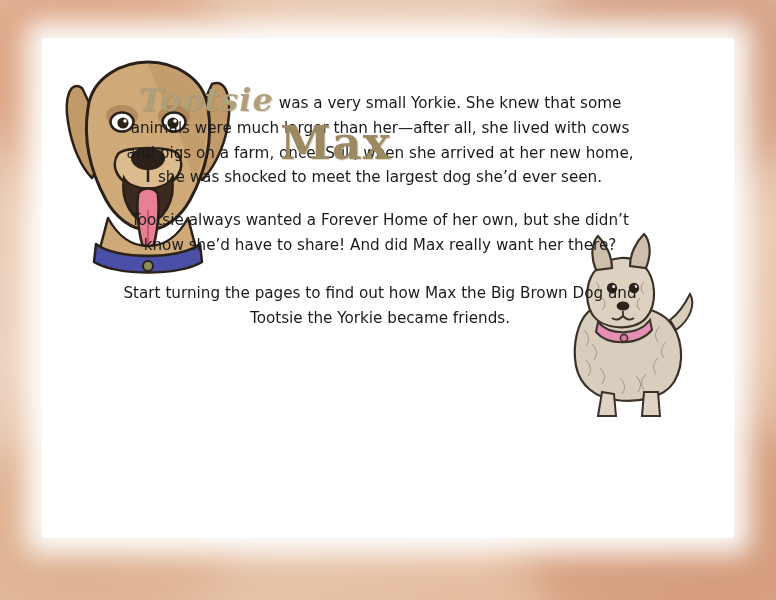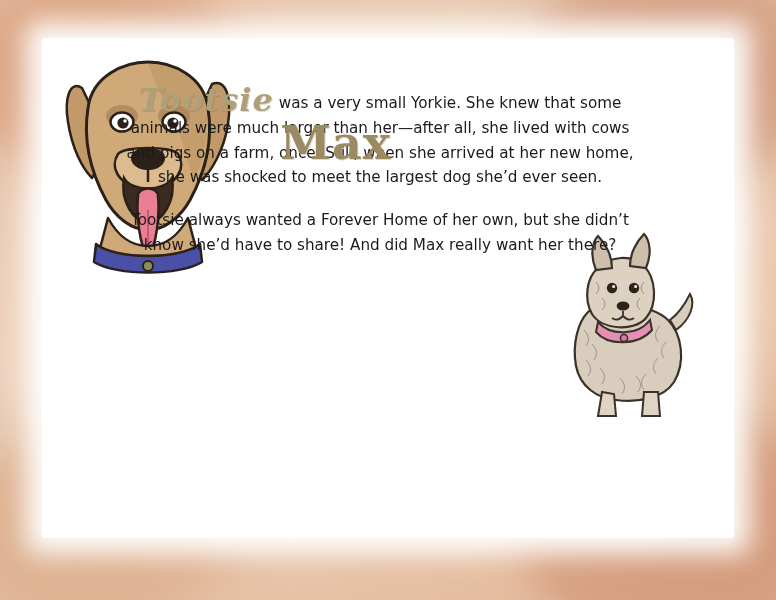--- a/index.html
+++ b/index.html
@@ -258,17 +258,18 @@
       <p class="para p1">
         <span class="name-max hang-max">Max</span>
       </p>
 
       <p class="para p2">
         <span class="name-tootsie">Tootsie</span><span>was a very small Yorkie. She knew that some animals were much larger than her—after all, she lived with cows and pigs on a farm, once. Still, when she arrived at her new home, she was shocked to meet the largest dog she’d ever seen.</span>
       </p>
 
       <p class="para p3">Tootsie always wanted a Forever Home of her own, but she didn’t know she’d have to share! And did Max really want her there?</p>
 
+      <p class="para p4">Start turning the pages to find out how Max the Big Brown Dog and Tootsie the Yorkie became friends.</p>
     </div>
 
 
   </div>
 </div>
 
 </body></html>

